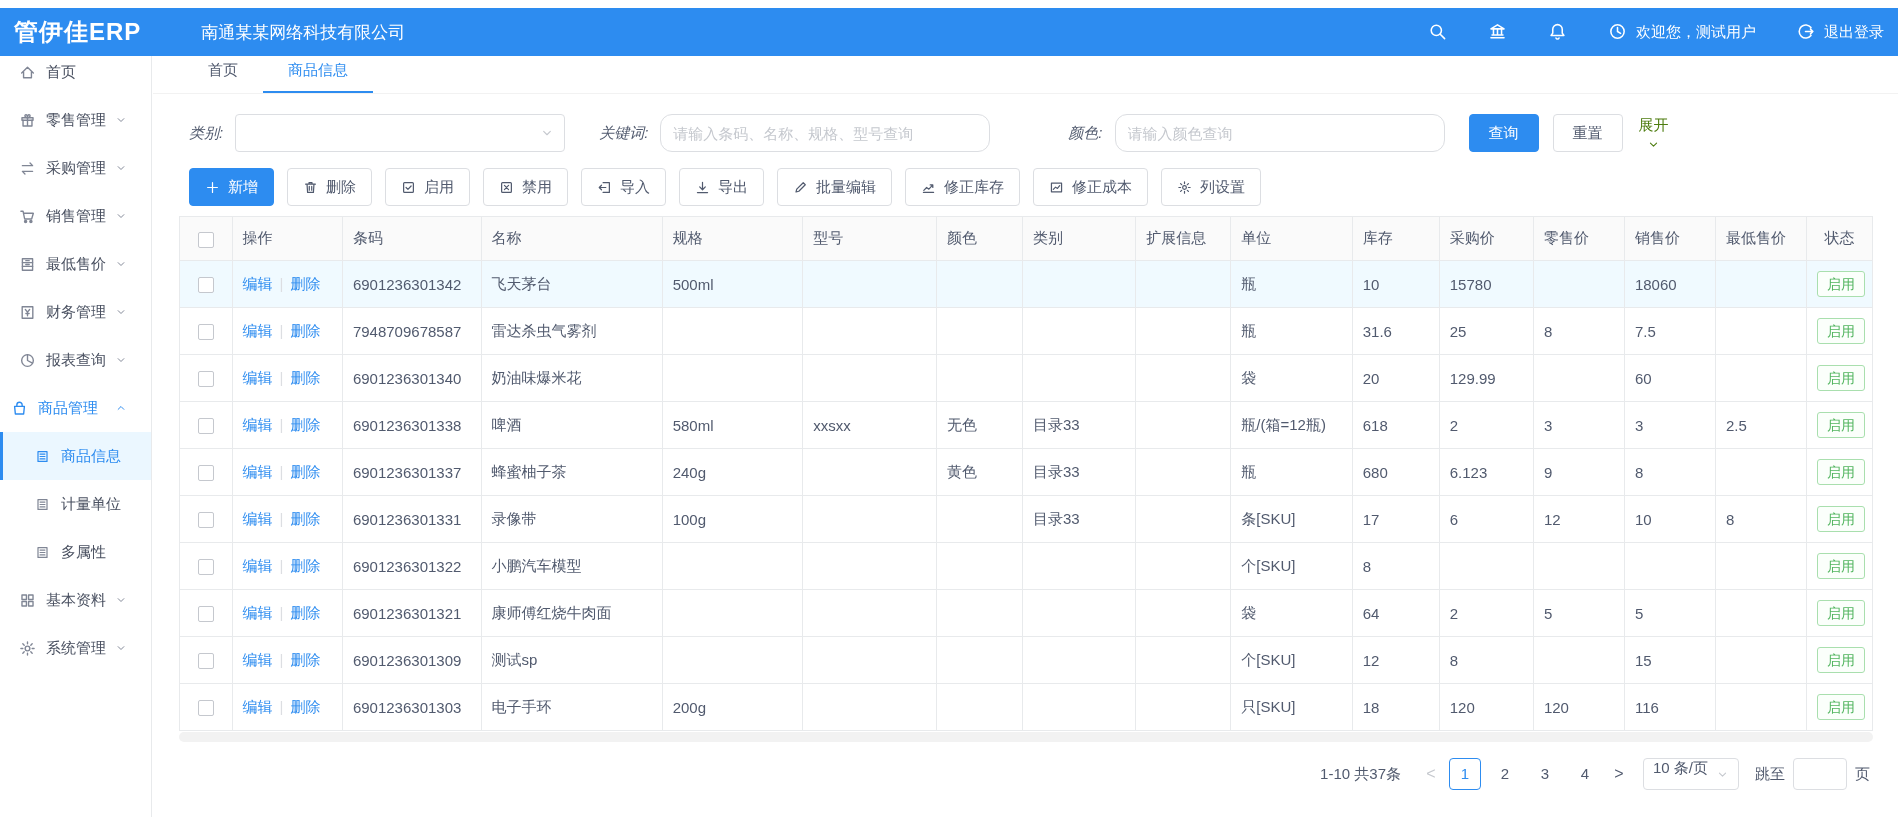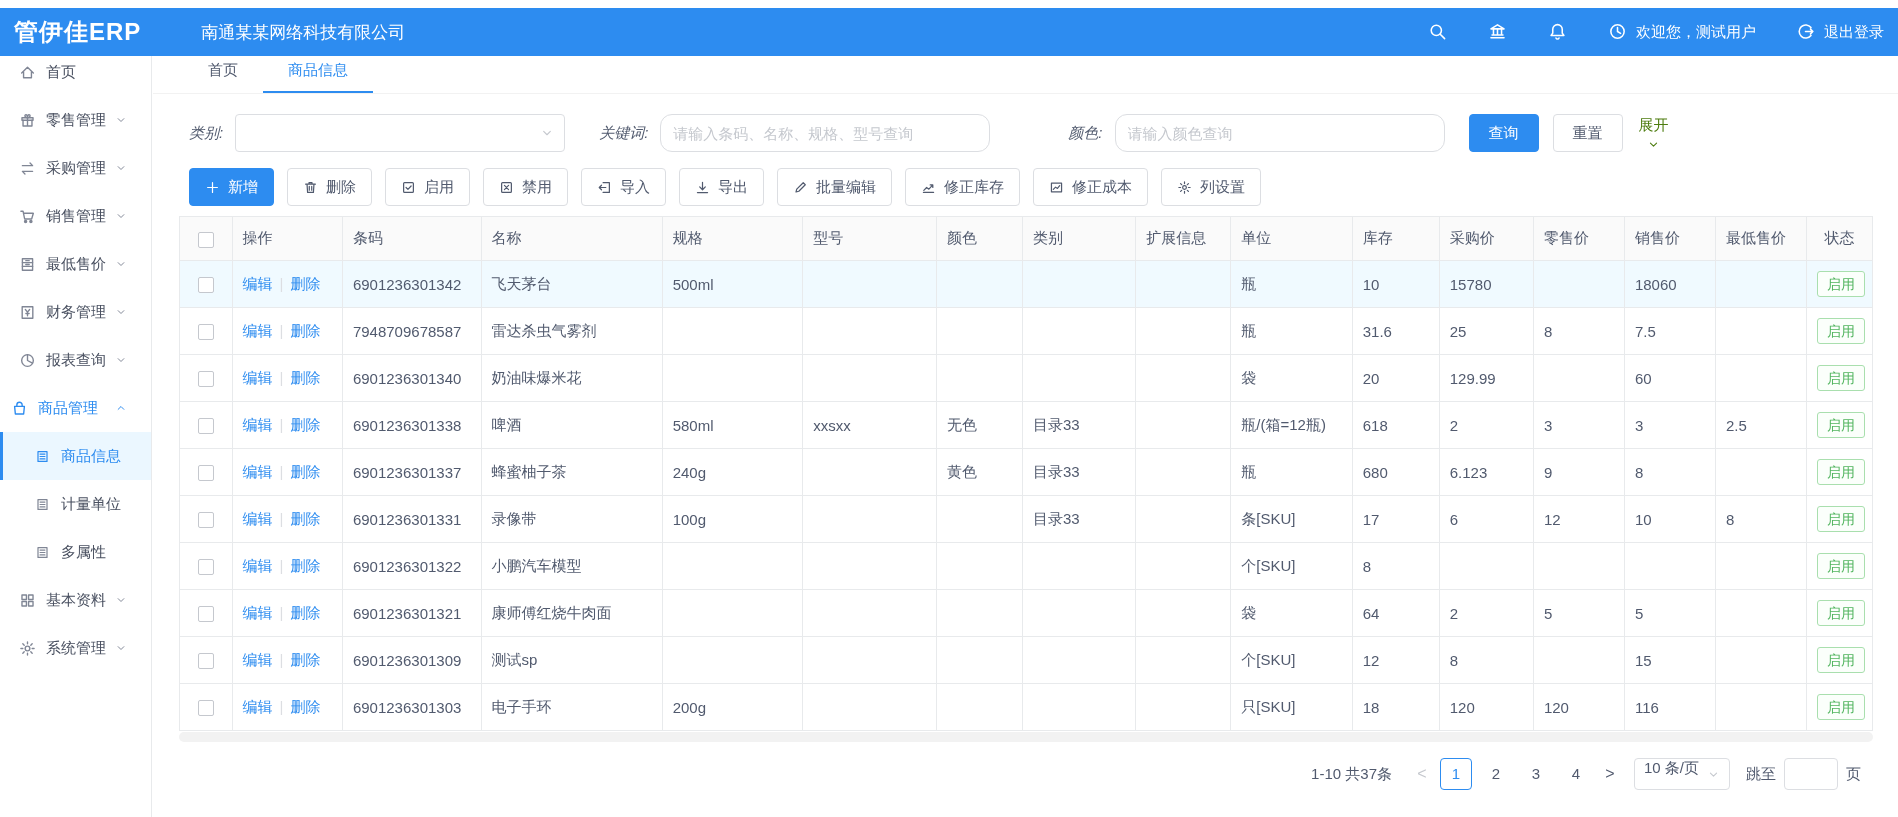--- a/index.html
+++ b/index.html
@@ -84,21 +84,21 @@
   .op-link { color:#2d8cf0; cursor:pointer; }
   .op-sep { color:#dcdee2; margin:0 7px; }
   .ckbx { display:inline-block; width:16px; height:16px; border:1px solid #c5c8ce; border-radius:2px;
     background:#fff; vertical-align:middle; cursor:pointer; }
   .badge { display:inline-block; padding:3px 9px; border:1px solid #a9dfae; color:#52b55f;
     background:#fbfffb; border-radius:3px; font-size:14px; line-height:18px; }
 
   .table-scrollbar { height:10px; background:#f2f2f2; border-radius:5px; width:1694px; margin:1px 0 0 26px; }
 
   
-  .pagination { display:flex; align-items:center; justify-content:flex-end; margin:16px 37px 0 0; color:#515a6e; }
+  .pagination { display:flex; align-items:center; justify-content:flex-end; margin:16px 28px 0 0; color:#515a6e; }
   .pg-summary { margin-right:16px; }
   .pg-arrow { min-width:28px; height:32px; line-height:32px; text-align:center; color:#c5c8ce; cursor:pointer; font-size:16px; }
   .pg-num { min-width:32px; height:32px; line-height:30px; text-align:center; cursor:pointer; margin:0 4px; border:1px solid transparent; }
   .pg-num.active { border:1px solid #2d8cf0; color:#2d8cf0; border-radius:4px; }
   .pg-size { height:32px; border:1px solid #dcdee2; border-radius:4px; display:flex; 
     padding:0 9px; gap:8px; margin:0 10px; cursor:pointer; }
   .pg-size svg { width:13px; height:13px; color:#c5c8ce; }
   .pg-jump { margin:0 8px 0 6px; }
   .jump-input { width:54px; height:32px; border:1px solid #dcdee2; border-radius:4px; outline:none;
     font-family:inherit; font-size:15px; padding:0 8px; color:#515a6e; }

